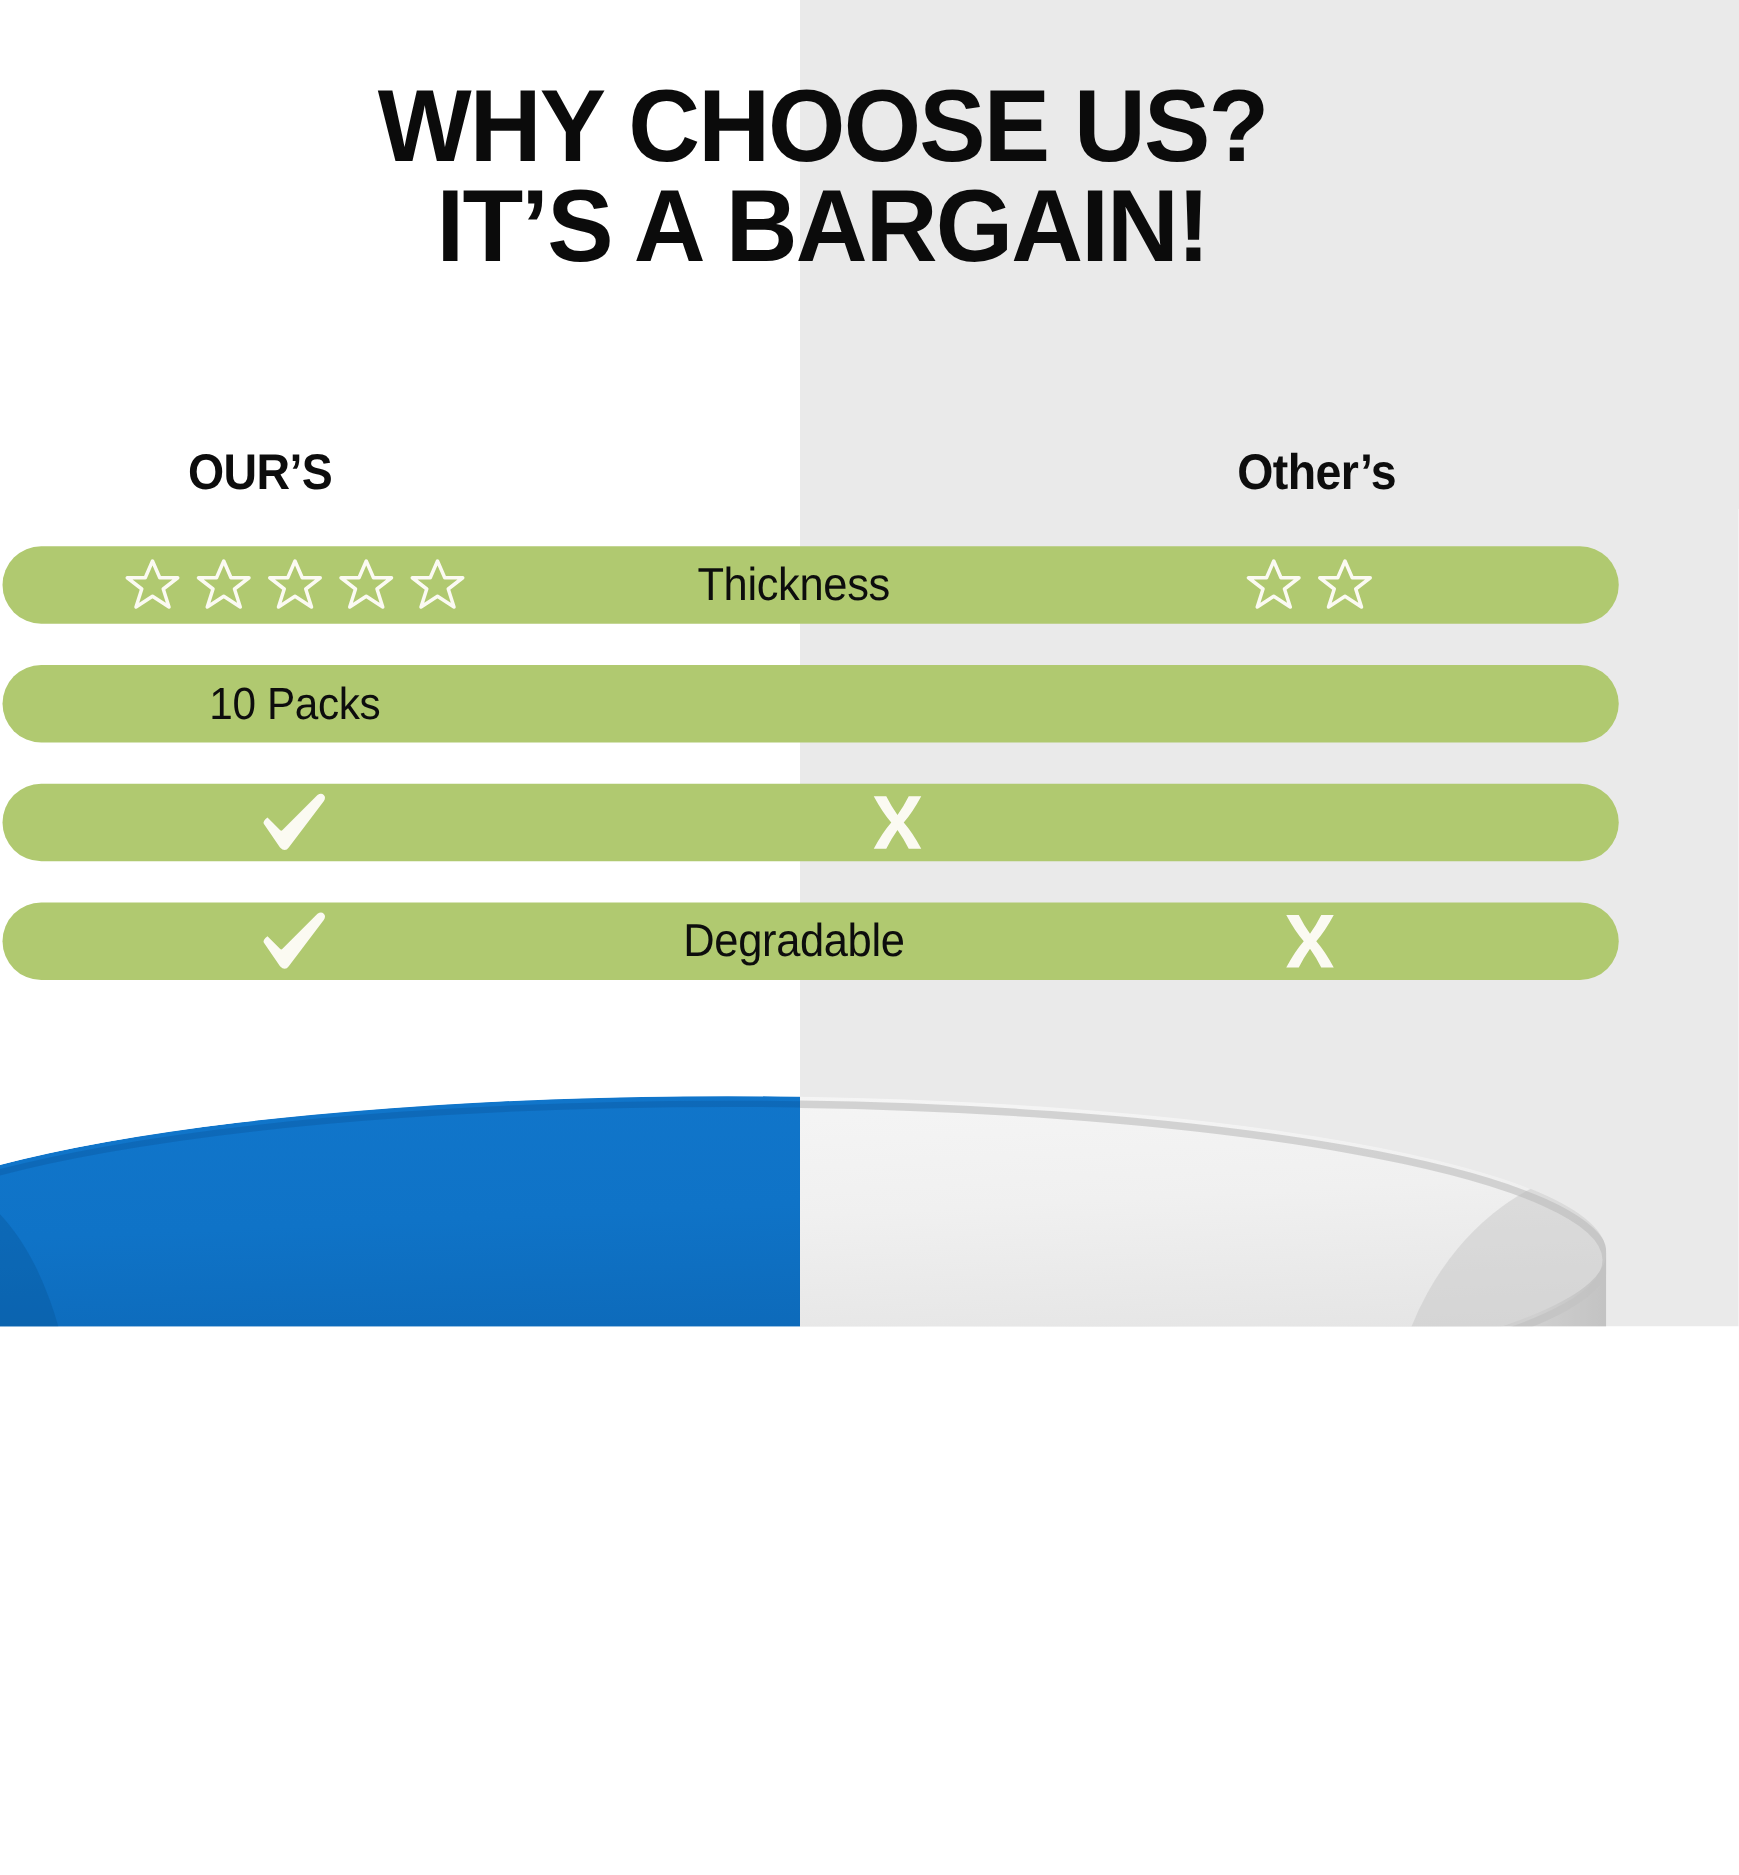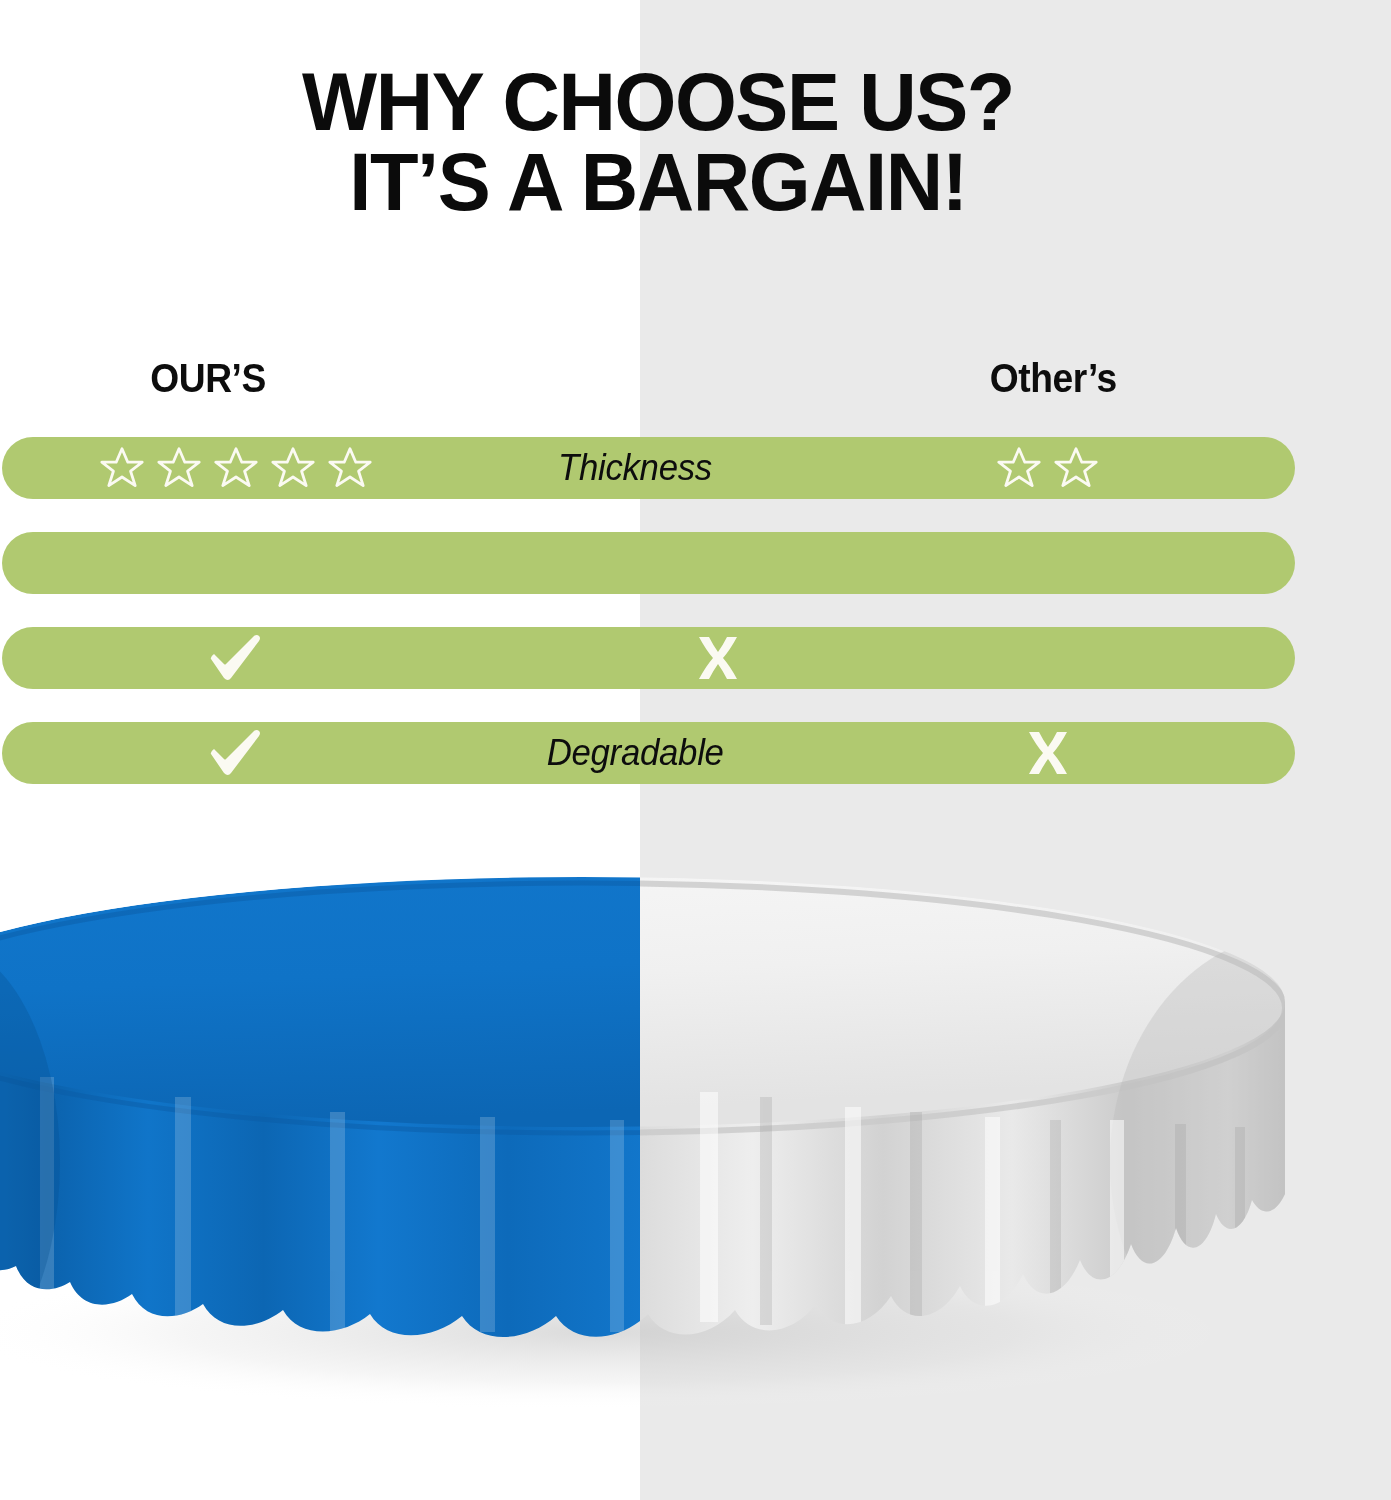--- a/index.html
+++ b/index.html
@@ -7,21 +7,21 @@
 
   html, body {
     width:1391px; height:1500px;
     font-family:"Liberation Sans", sans-serif;
     overflow:hidden;
     background:#ffffff;
   }
 
   #canvas {
     position:relative;
-    width:1391px; height:1500px;
+    width:1391px; height:1061px;
     overflow:hidden;
   }
 
   
   .bg-left {
     position:absolute; left:0; top:0;
     width:640px; height:1500px;
     background:#ffffff;
   }
   .bg-right {
@@ -73,21 +73,20 @@
   }
   .pill {
     position:relative;
     margin:0 0 33px 2px;
     width:1293px;
     height:62px;
     background:#b0c970;
     border-radius:31px;
     display:flex;
     align-items:center;
-    font-style:italic;
   }
   .pill:last-child { margin-bottom:0; }
 
   .cell {
     display:flex;
     align-items:center;
     justify-content:center;
     height:62px;
     white-space:nowrap;
   }
@@ -169,20 +168,23 @@
               <polygon points="12,2.4 14.9,9.1 22.1,9.1 16.3,13.6 18.6,20.8 12,16.5 5.4,20.8 7.7,13.6 1.9,9.1 9.1,9.1"></polygon>
             </svg>
           <svg class="star-glyph" width="50" height="48" viewBox="0 0 24 24" fill="none" stroke="#fbfaf2" stroke-width="1.4" stroke-linejoin="round">
               <polygon points="12,2.4 14.9,9.1 22.1,9.1 16.3,13.6 18.6,20.8 12,16.5 5.4,20.8 7.7,13.6 1.9,9.1 9.1,9.1"></polygon>
             </svg>
         </div>
       </div>
     </div>
 
     <div class="pill">
+      <div class="cell cell-ours">
+        <span class="cell-text">10 Packs</span>
+      </div>
     </div>
 
     <div class="pill">
       <div class="cell cell-ours">
         <svg class="mark" width="58" height="50" viewBox="0 0 58 50">
           <path d="M4 26 Q3 24 7 21 L17 31 Q18 32 19 31 L47 3 Q50 1 52 3 Q54 5 52 8 L24 45 Q21 49 17 45 Z" fill="#fbfaf2"></path>
         </svg>
       </div>
       <div class="cell cell-others">
         <svg class="mark" width="50" height="50" viewBox="0 0 50 50">

